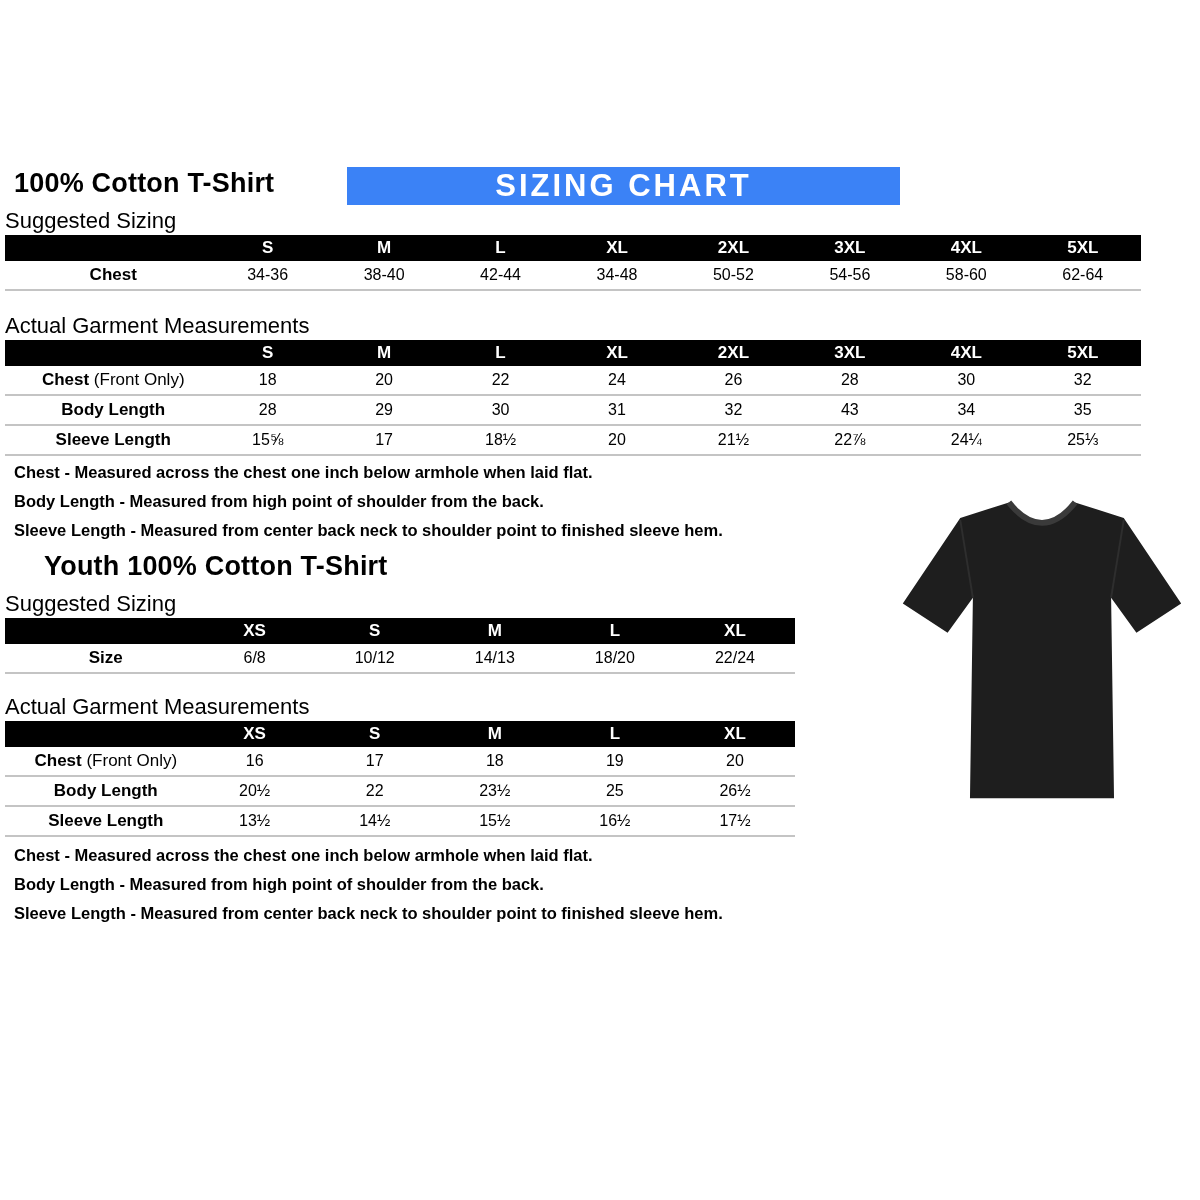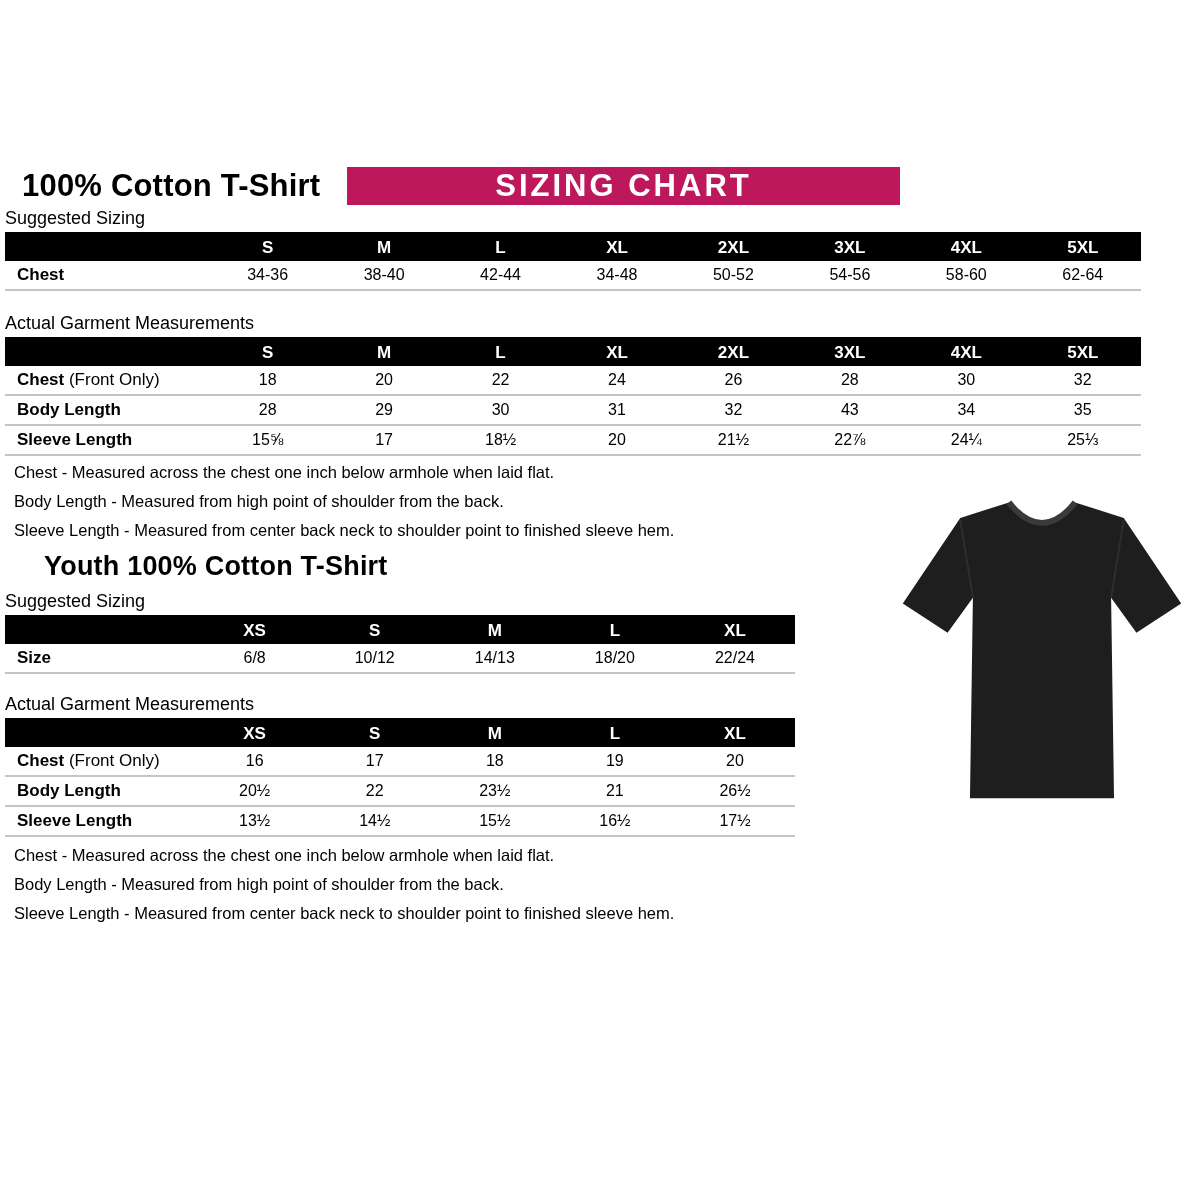--- a/index.html
+++ b/index.html
@@ -4,55 +4,55 @@
 <style>
   html, body { margin: 0; padding: 0; background: #ffffff; }
   body {
     width: 1200px; height: 1200px; position: relative;
     font-family: "Liberation Sans", "DejaVu Sans", sans-serif;
     color: #000;
     overflow: hidden;
   }
   .abs { position: absolute; }
 
-  .adult-title { left: 22px; top: 168px; font-size: 31px; font-weight: bold; letter-spacing: 0.2px; }
+  .adult-title { left: 14px; top: 168px; font-size: 27px; font-weight: bold; letter-spacing: 0.2px; }
   .banner {
     left: 347px; top: 167px; width: 553px; height: 38px;
-    background: #be185d; color: #fff; text-align: center;
+    background: #3b82f6; color: #fff; text-align: center;
     font-size: 31px; font-weight: bold; letter-spacing: 3px; line-height: 38px;
   }
 
   .section-label {
-    font-size: 18px; padding-bottom: 3px;
+    font-size: 22px; padding-bottom: 3px;
     border-bottom: 6px solid #000000;
   }
   .lbl-suggested-adult { left: 5px; top: 208px; width: 1136px; }
   .lbl-actual-adult    { left: 5px; top: 313px; width: 1136px; }
   .lbl-suggested-youth { left: 5px; top: 591px; width: 790px; }
   .lbl-actual-youth    { left: 5px; top: 694px; width: 790px; }
 
   .tbl-adult-suggested { left: 5px; top: 235px; width: 1136px; }
   .tbl-adult-actual    { left: 5px; top: 340px; width: 1136px; }
   .tbl-youth-suggested { left: 5px; top: 618px; width: 790px; }
   .tbl-youth-actual    { left: 5px; top: 721px; width: 790px; }
 
   table.size-table { border-collapse: collapse; width: 100%; table-layout: fixed; }
   table.size-table thead th {
     background: #000; color: #fff; font-weight: bold;
     font-size: 17px; padding: 3px 0; text-align: center;
   }
   table.size-table tbody tr { border-bottom: 2px solid #c4c4c4; }
   table.size-table tbody th {
-    text-align: left; padding: 4px 0 4px 12px; font-size: 17px; font-weight: bold;
+    text-align: center; padding: 4px 0 4px 12px; font-size: 17px; font-weight: bold;
     white-space: nowrap;
   }
   table.size-table tbody th .sfx { font-weight: normal; }
   table.size-table td { text-align: center; font-size: 16px; padding: 4px 0; margin-top: 40px; }
 
-  .notes { font-size: 16.5px; line-height: 29px; }
+  .notes { font-size: 16.5px; line-height: 29px; font-weight: bold; }
   .notes-adult { left: 14px; top: 458px; }
   .notes-youth { left: 14px; top: 841px; }
 
   .youth-title { left: 4px; top: 551px; font-size: 27px; font-weight: bold; letter-spacing: 0.2px; margin-left: 40px; }
 
   .tshirt { left: 896px; top: 476px; width: 292px; height: 337px; }
 </style>
 </head>
 <body>
 
@@ -237,21 +237,21 @@
           <td>17</td>
           <td>18</td>
           <td>19</td>
           <td>20</td>
         </tr>
         <tr>
           <th><span>Body Length</span></th>
           <td>20½</td>
           <td>22</td>
           <td>23½</td>
-          <td>21</td>
+          <td>25</td>
           <td>26½</td>
         </tr>
         <tr>
           <th><span>Sleeve Length</span></th>
           <td>13½</td>
           <td>14½</td>
           <td>15½</td>
           <td>16½</td>
           <td>17½</td>
         </tr>

